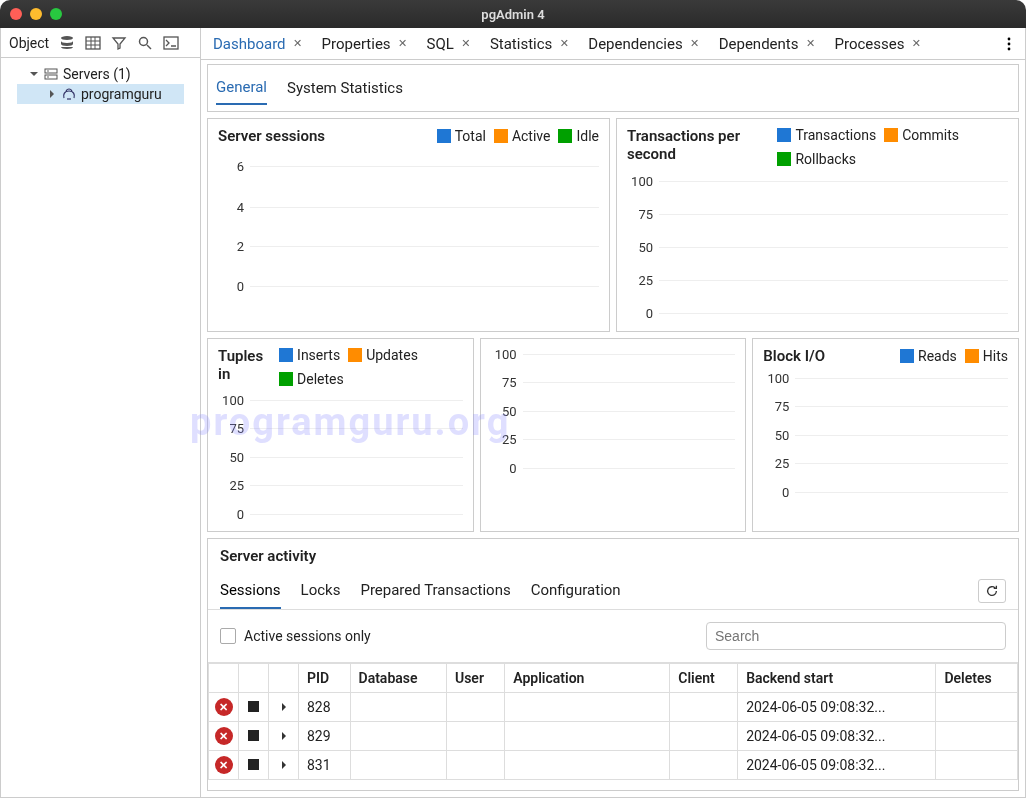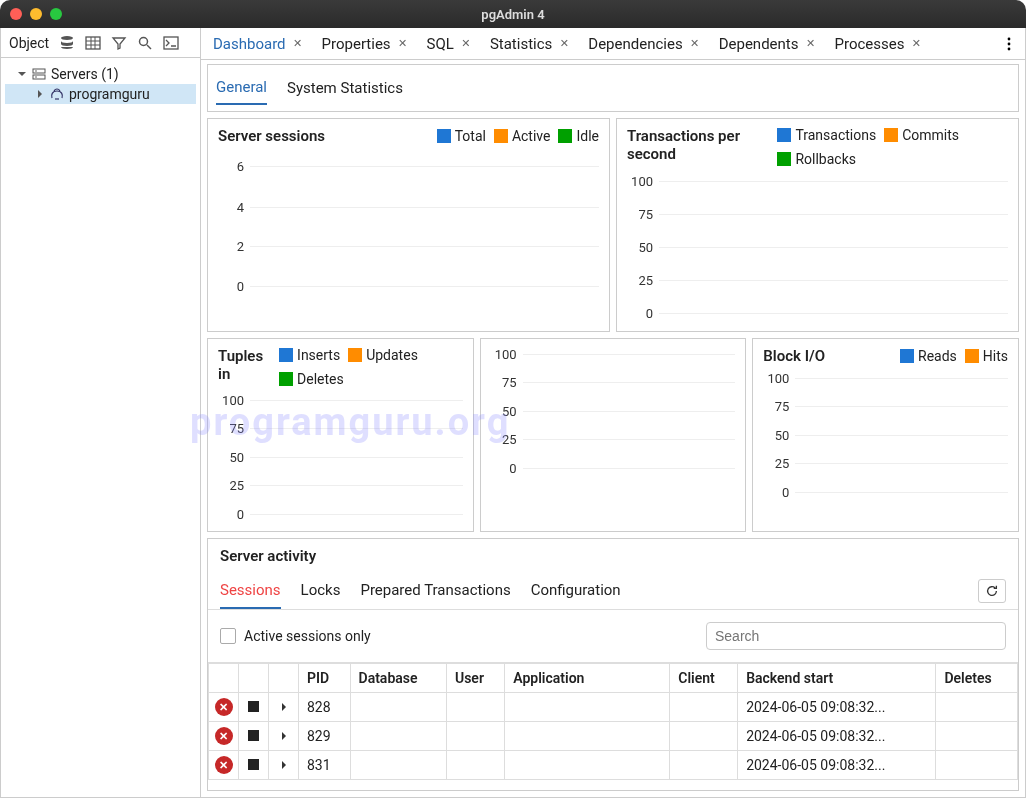--- a/index.html
+++ b/index.html
@@ -17,21 +17,21 @@
 
 .main { display: flex; height: calc(798px - 28px); border: 1px solid #ccc; border-top: none; }
 
 
 .sidebar { width: 200px; border-right: 1px solid #ccc; display: flex; flex-direction: column; }
 .sidebar-toolbar { height: 30px; display: flex; align-items: center; border-bottom: 1px solid #ccc; padding: 0 4px; gap: 2px; }
 .sidebar-toolbar .lbl { font-size: 14px; padding: 0 4px; }
 .toolbar-icon { width: 24px; height: 24px; display: flex; align-items: center; justify-content: center; border-radius: 3px; cursor: pointer; }
 .toolbar-icon svg { width: 16px; height: 16px; }
 
-.tree { padding: 6px 4px; font-size: 14px; }
+.tree { padding: 6px 16px; font-size: 14px; }
 .tree-row { display: flex; align-items: center; gap: 4px; padding: 2px 4px; cursor: pointer; }
 .tree-row.depth1 { padding-left: 12px; }
 .tree-row.depth2 { padding-left: 30px; }
 .tree-row.selected { background: #d0e6f6; }
 .tree-row .chevron { width: 10px; fill: #555; }
 .tree-row .node-icon { width: 16px; height: 16px; }
 
 
 .content { flex: 1; display: flex; flex-direction: column; overflow: hidden; }
 .tabs-bar { height: 32px; border-bottom: 1px solid #ccc; display: flex; align-items: center; padding: 0 4px; gap: 2px; }
@@ -67,21 +67,21 @@
 .ytick { position: absolute; right: 4px; font-size: 13px; color: #333; transform: translateY(-50%); }
 .chart-grid { position: absolute; inset: 0; }
 .gridline { position: absolute; left: 0; right: 0; border-top: 1px solid #eee; }
 
 
 .activity-panel { border: 1px solid #ccc; background: #fff; flex: 1; display: flex; flex-direction: column; }
 .activity-title { font-weight: 600; font-size: 15px; padding: 8px 12px; }
 .activity-tabs-row { display: flex; align-items: center; padding: 0 12px; }
 .activity-tabs { display: flex; gap: 20px; }
 .activity-tab { padding: 8px 0; font-size: 15px; cursor: pointer; }
-.activity-tab.active { color: #ef4444; border-bottom: 2px solid #2a6bb2; }
+.activity-tab.active { color: #000000; border-bottom: 2px solid #2a6bb2; }
 .activity-tabs-row .spacer { flex: 1; }
 .refresh-btn { width: 28px; height: 24px; border: 1px solid #ccc; border-radius: 3px; display: flex; align-items: center; justify-content: center; cursor: pointer; }
 .refresh-btn svg { width: 14px; height: 14px; }
 
 .activity-filter { display: flex; align-items: center; padding: 12px; border-top: 1px solid #ddd; border-bottom: 1px solid #ddd; }
 .checkbox { width: 16px; height: 16px; border: 1px solid #aaa; border-radius: 2px; margin-right: 8px; cursor: pointer; }
 .activity-filter .spacer { flex: 1; }
 .search-input { width: 300px; padding: 5px 8px; border: 1px solid #ccc; border-radius: 4px; font-size: 14px; }
 
 .table-wrap { flex: 1; overflow: auto; }

